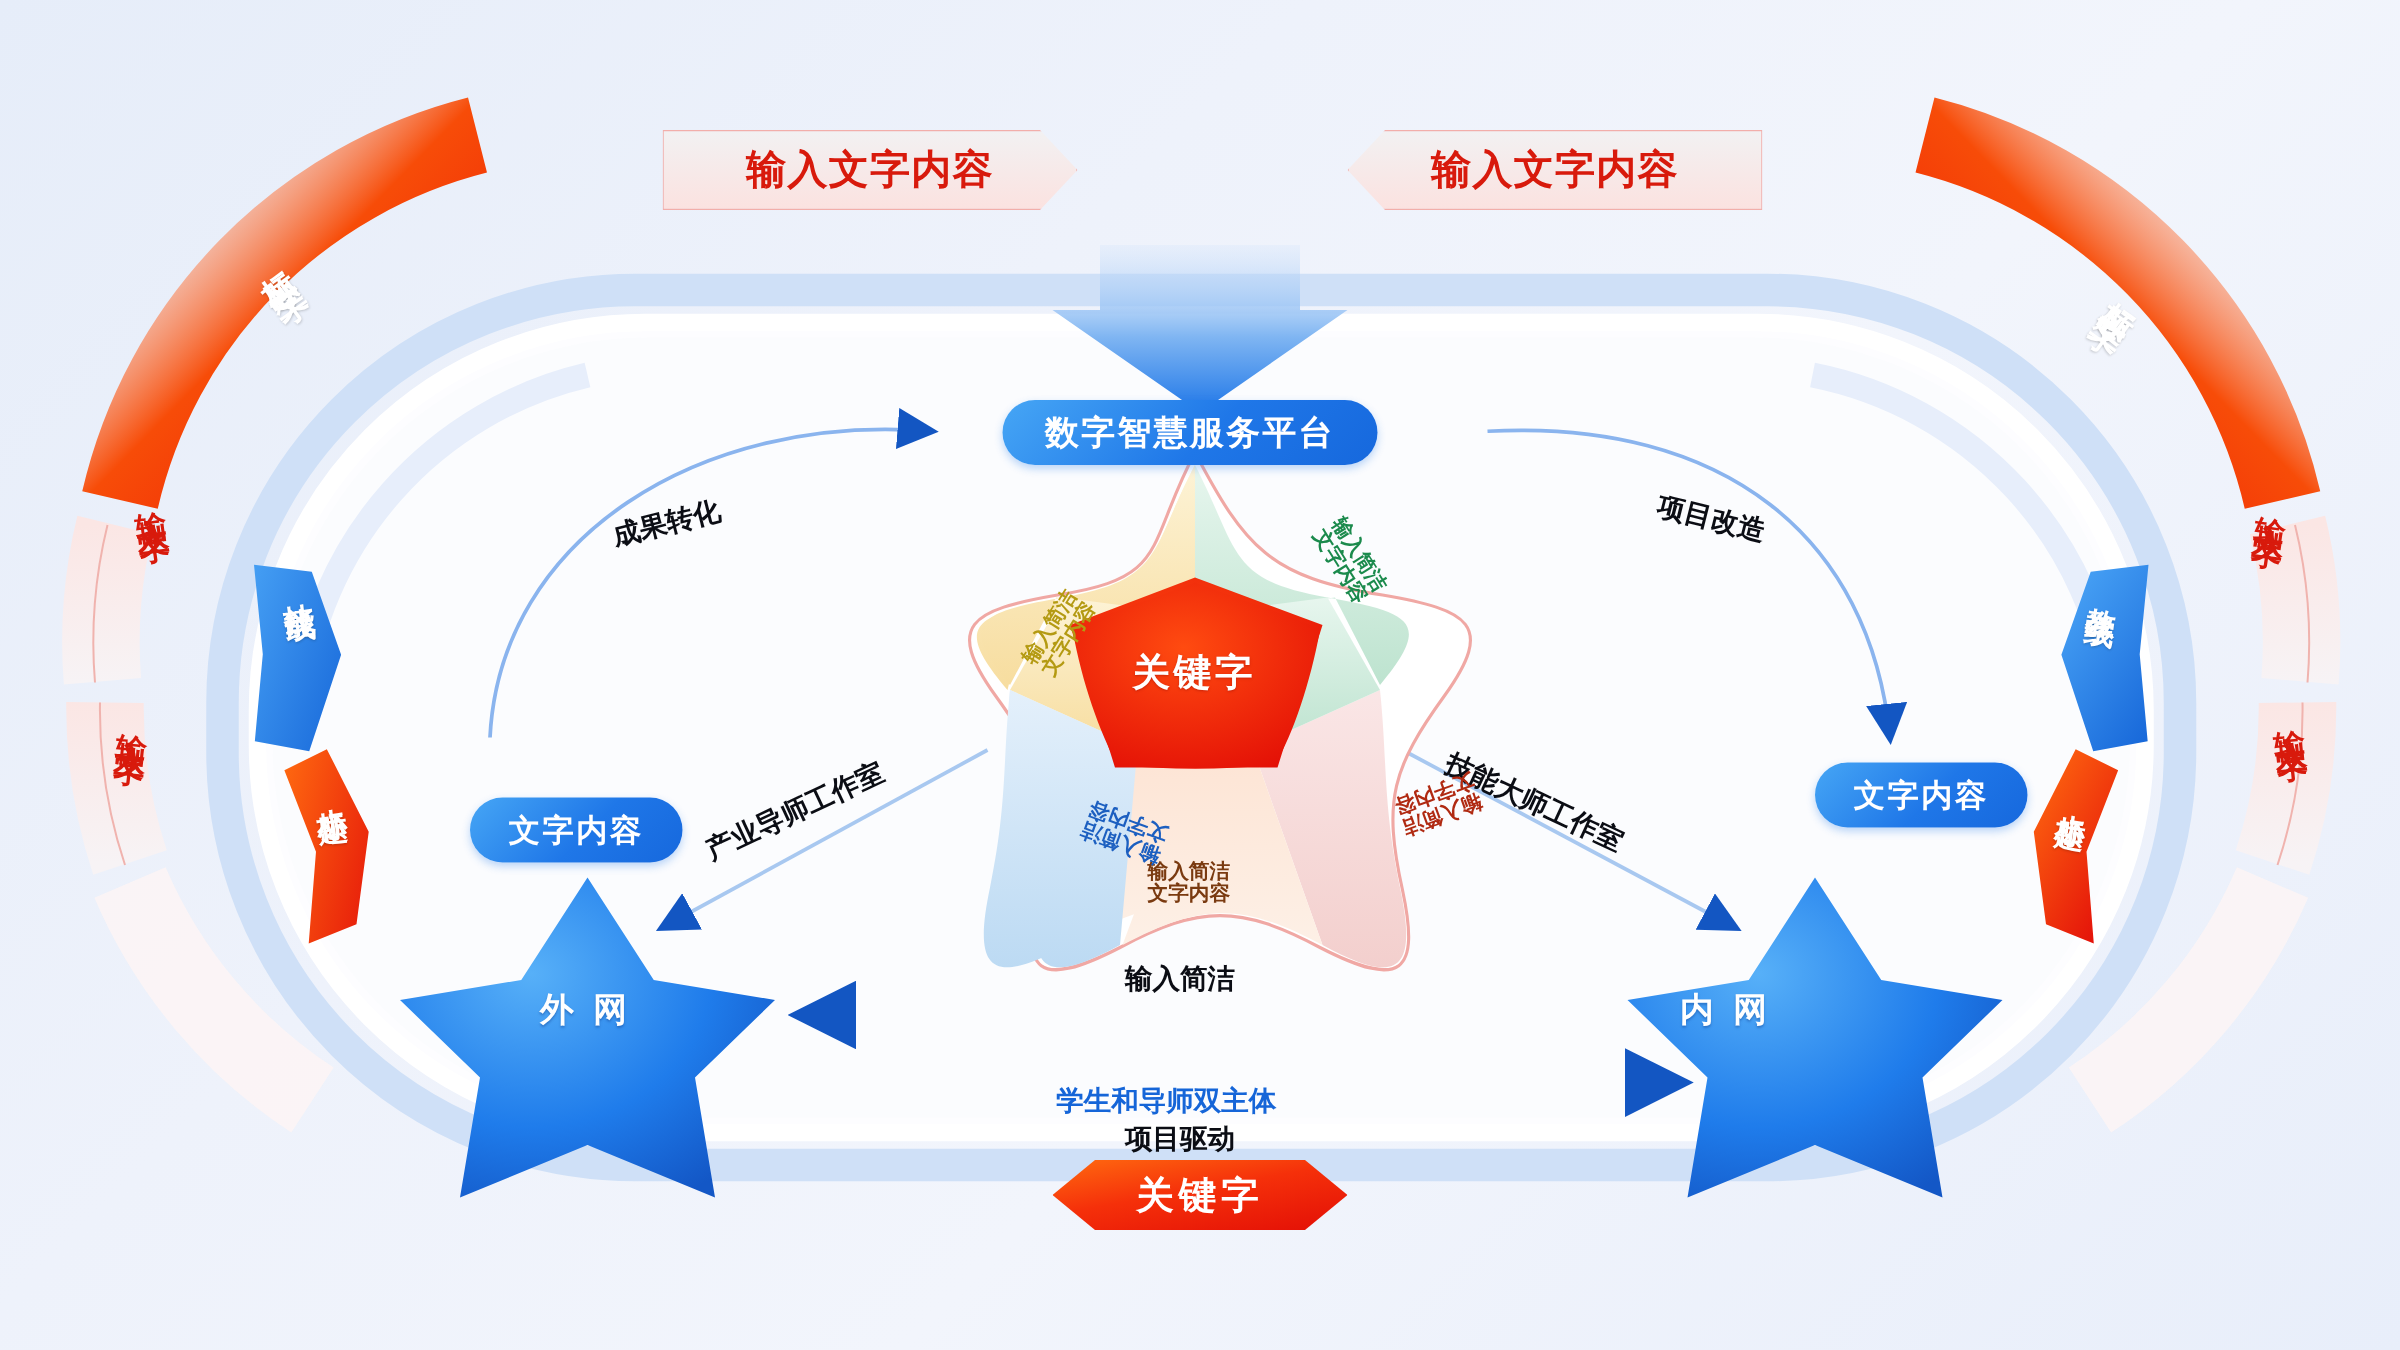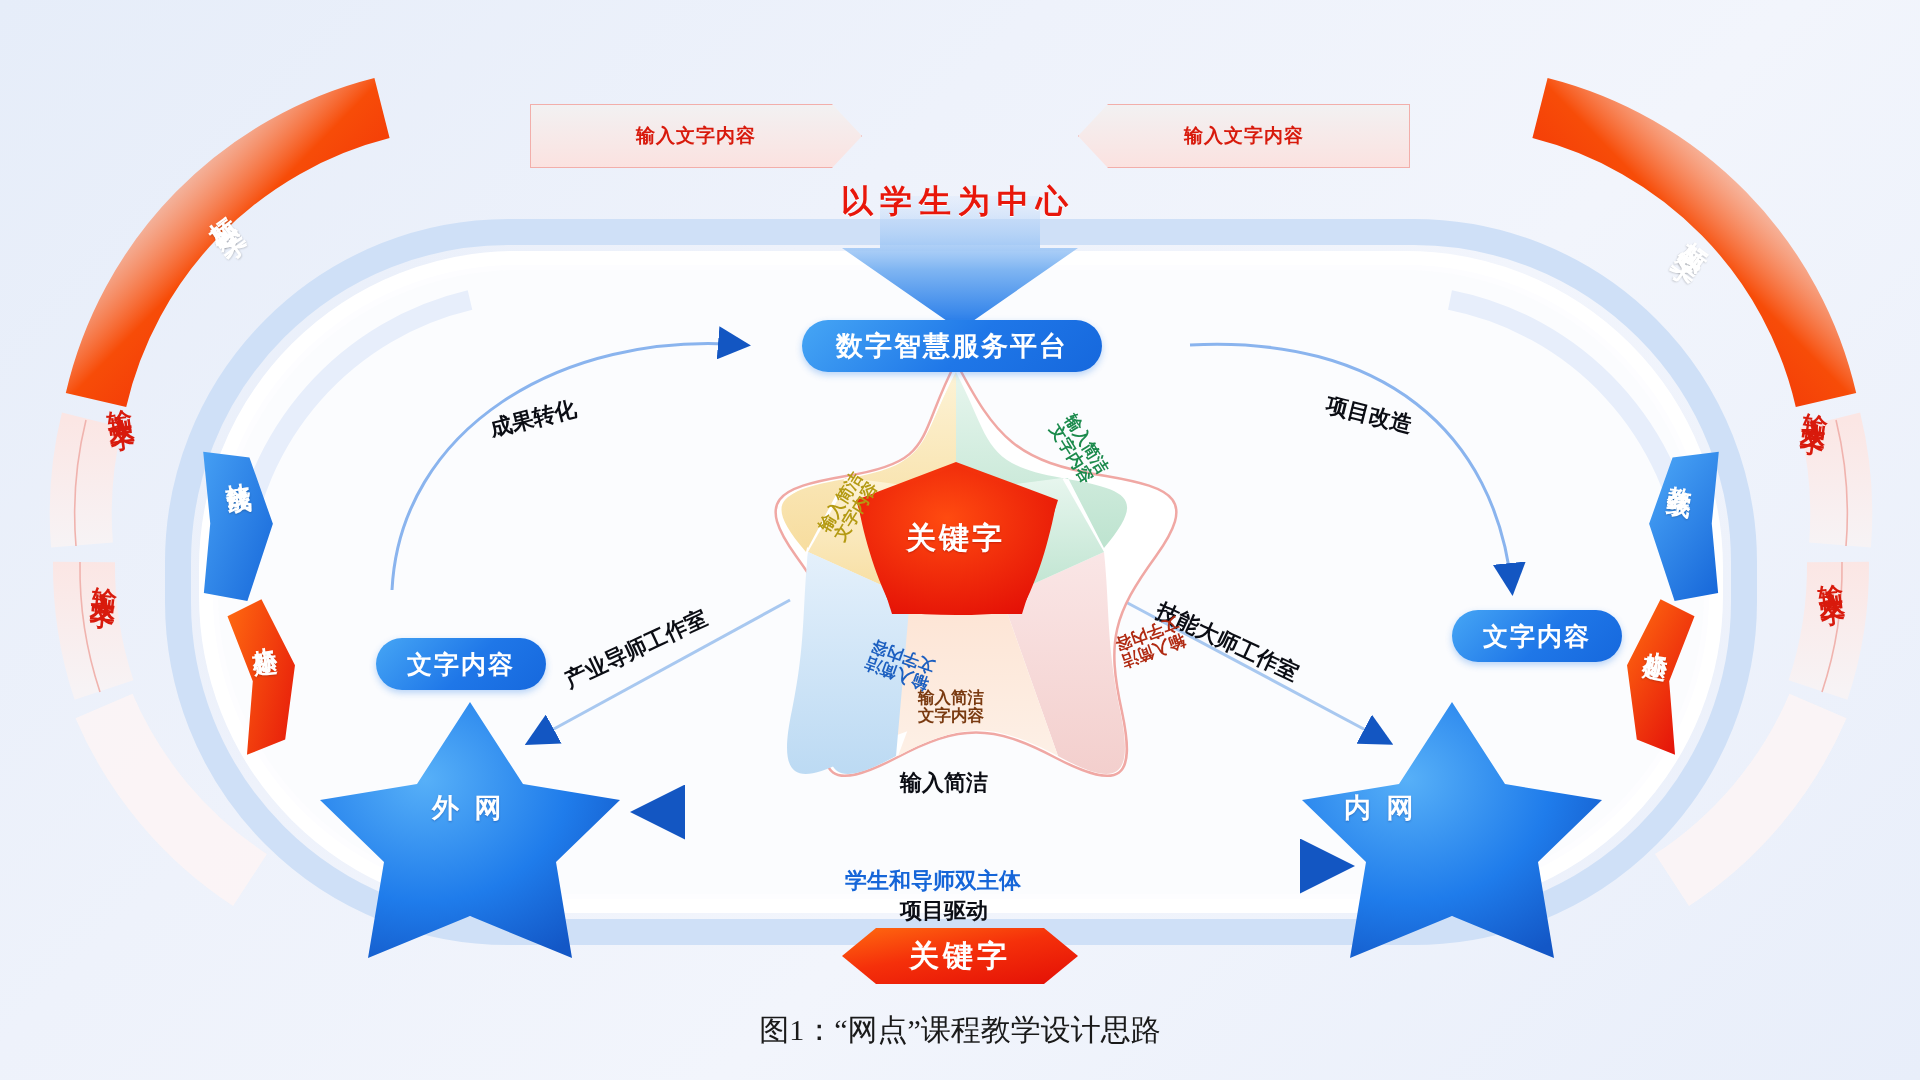--- a/index.html
+++ b/index.html
@@ -8,21 +8,21 @@
     font-family:"Liberation Sans","DejaVu Sans",sans-serif;
     background:linear-gradient(135deg,#e6edf9 0%,#eef2fb 35%,#f2f5fc 60%,#e8eefa 100%);
     position:relative;
   }
   #stage{position:absolute;inset:0;}
   svg.layer{position:absolute;left:0;top:0;width:1920px;height:1080px;overflow:visible;}
 
   
   .chev{
     position:absolute;height:62px;display:flex;align-items:center;justify-content:center;
-    font-weight:bold;font-size:19px;letter-spacing:1px;
+    font-weight:bold;font-size:32px;letter-spacing:1px;
   }
   .chev-side{
     color:#d81a0c;
     background:linear-gradient(180deg,#f2f1f2 0%,#fbe2e0 100%);
     border:1.6px solid #f2aeaa;
   }
   .chev-left{clip-path:polygon(0 0,calc(100% - 30px) 0,100% 50%,calc(100% - 30px) 100%,0 100%);}
   .chev-right{clip-path:polygon(30px 0,100% 0,100% 100%,30px 100%,0 50%);}
   .chev-mid{
     color:#fff;
@@ -254,21 +254,20 @@
       <path d="M 956 466 C 1010 486 1042 496 1056 504 C 1048 548 1034 588 1020 612 C 976 616 936 616 894 612 C 880 586 866 548 858 504 C 876 494 908 484 956 466 Z" fill="url(#pCore)"></path>
     </g>
   </svg>
 
   <div class="chev chev-side chev-left" style="left:530px;top:104px;width:330px;">
     <span>输入文字内容</span>
   </div>
   <div class="chev chev-side chev-right" style="left:1078px;top:104px;width:330px;">
     <span>输入文字内容</span>
   </div>
-  <div class="slogan" style="left:841px;top:180px;">以学生为中心</div>
 
   <div class="arc-label" style="left:188px;top:214px;transform:rotate(-36deg);transform-origin:left top;">标题文字</div>
   <div class="arc-label dark" style="left:100px;top:392px;font-size:25px;transform:rotate(-8deg);transform-origin:left top;">输入文字</div>
   <div class="arc-label dark" style="left:92px;top:566px;font-size:25px;transform:rotate(6deg);transform-origin:left top;">输入文字</div>
   <div class="arc-label" style="left:218px;top:466px;font-size:24px;letter-spacing:3px;transform:rotate(-8deg);transform-origin:left top;">技能线</div>
   <div class="arc-label" style="left:244px;top:630px;font-size:24px;letter-spacing:3px;transform:rotate(-8deg);transform-origin:left top;">小标题</div>
 
   <div class="arc-label" style="left:1700px;top:218px;transform:rotate(36deg);transform-origin:left top;">标题文字</div>
   <div class="arc-label dark" style="left:1804px;top:392px;font-size:25px;transform:rotate(8deg);transform-origin:left top;">输入文字</div>
   <div class="arc-label dark" style="left:1812px;top:566px;font-size:25px;transform:rotate(-6deg);transform-origin:left top;">输入文字</div>
@@ -306,15 +305,14 @@
 文字内容</div>
   <div class="petal-txt" style="left:918px;top:688px;color:#7a3a10;">输入简洁
 文字内容</div>
   <div class="petal-txt" style="left:842px;top:618px;color:#1c5fc0;transform:rotate(200deg) translate(-50%,-50%);transform-origin:center;">输入简洁
 文字内容</div>
 
   <div class="ribbon" style="left:842px;top:928px;width:236px;height:56px;">
     <span>关键字</span>
   </div>
 
-  <div class="caption" style="left:0;top:1010px;">图1：“网点”课程教学设计思路</div>
 
 </div>
 
 </body></html>

